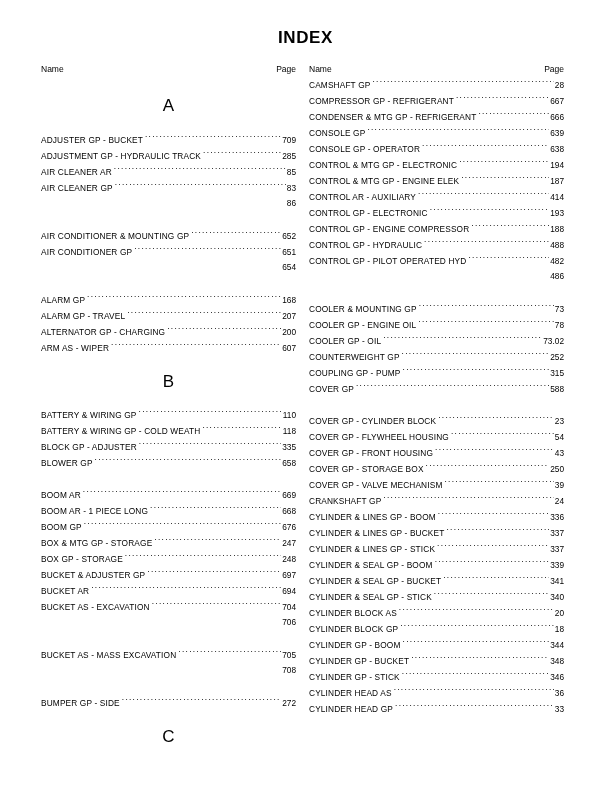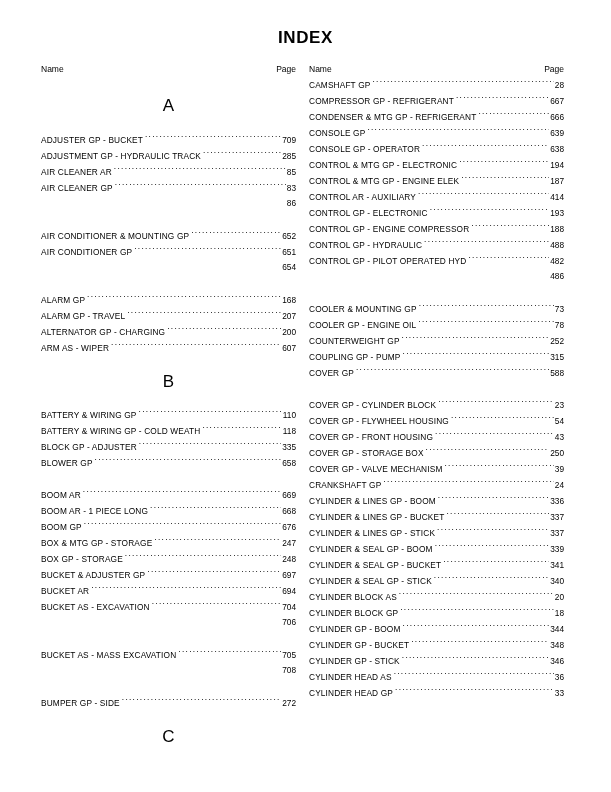--- a/index.html
+++ b/index.html
@@ -351,20 +351,25 @@
               <span class="e-name">COOLER  &amp;  MOUNTING  GP</span>
               <span class="e-leader"></span>
               <span class="e-page">73</span>
             </div>
             <div class="entry">
               <span class="e-name">COOLER  GP - ENGINE  OIL</span>
               <span class="e-leader"></span>
               <span class="e-page">78</span>
             </div>
             <div class="entry">
+              <span class="e-name">COOLER  GP - OIL</span>
+              <span class="e-leader"></span>
+              <span class="e-page">73.02</span>
+            </div>
+            <div class="entry">
               <span class="e-name">COUNTERWEIGHT  GP</span>
               <span class="e-leader"></span>
               <span class="e-page">252</span>
             </div>
             <div class="entry">
               <span class="e-name">COUPLING  GP - PUMP</span>
               <span class="e-leader"></span>
               <span class="e-page">315</span>
             </div>
             <div class="entry">

